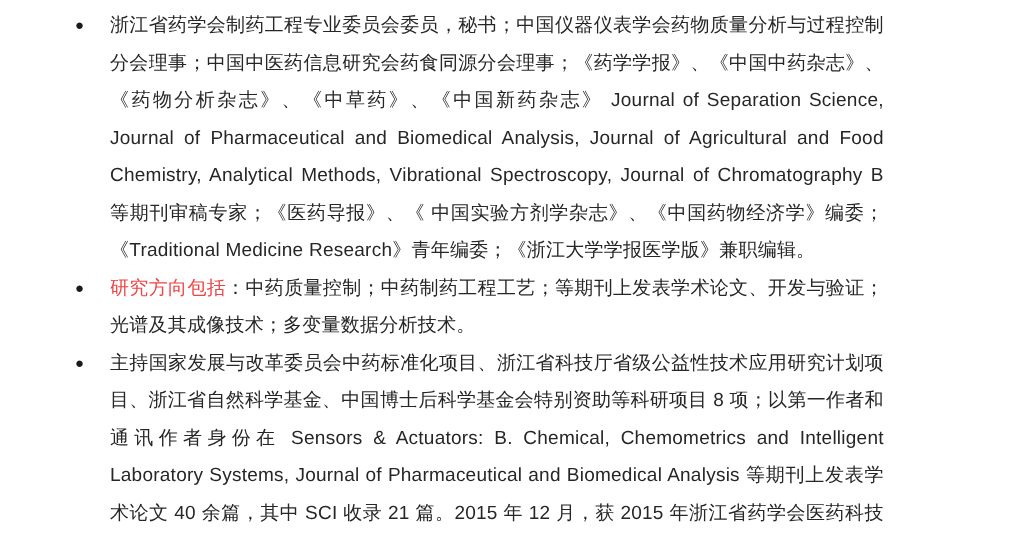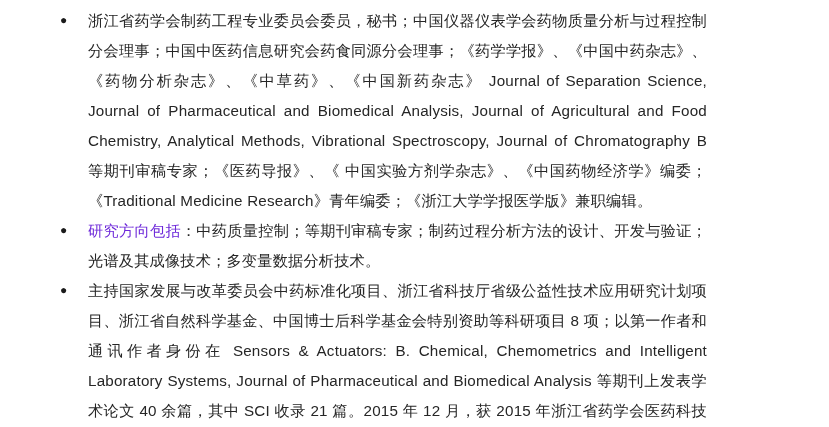--- a/index.html
+++ b/index.html
@@ -33,25 +33,25 @@
     letter-spacing: 0.2px;
   }
   ul.bullet-list li .marker {
     position: absolute;
     left: -28px;
     top: -1px;
     font-size: 12px;
     color: #1a1a1a;
   }
   .muted {
-    color: #6d28d9;
+    color: #ef4444;
   }
 </style>
 </head>
 <body>
 
 <div class="page">
   <ul class="bullet-list" id="bullet-list">
       <li><span class="marker">●</span><span><span>浙江省药学会制药工程专业委员会委员，秘书；中国仪器仪表学会药物质量分析与过程控制分会理事；中国中医药信息研究会药食同源分会理事；《药学学报》、《中国中药杂志》、《药物分析杂志》、《中草药》、《中国新药杂志》 Journal of Separation Science, Journal of Pharmaceutical and Biomedical Analysis, Journal of Agricultural and Food Chemistry, Analytical Methods, Vibrational Spectroscopy, Journal of Chromatography B 等期刊审稿专家；《医药导报》、《 中国实验方剂学杂志》、《中国药物经济学》编委；《Traditional Medicine Research》青年编委；《浙江大学学报医学版》兼职编辑。</span></span></li>
-      <li><span class="marker">●</span><span><span class="muted">研究方向包括</span><span>：中药质量控制；等期刊审稿专家；制药过程分析方法的设计、开发与验证；光谱及其成像技术；多变量数据分析技术。</span></span></li>
+      <li><span class="marker">●</span><span><span class="muted">研究方向包括</span><span>：中药质量控制；中药制药工程工艺；等期刊上发表学术论文、开发与验证；光谱及其成像技术；多变量数据分析技术。</span></span></li>
       <li><span class="marker">●</span><span><span>主持国家发展与改革委员会中药标准化项目、浙江省科技厅省级公益性技术应用研究计划项目、浙江省自然科学基金、中国博士后科学基金会特别资助等科研项目 8 项；以第一作者和通讯作者身份在 Sensors &amp; Actuators: B. Chemical, Chemometrics and Intelligent Laboratory Systems, Journal of Pharmaceutical and Biomedical Analysis 等期刊上发表学术论文 40 余篇，其中 SCI 收录 21 篇。2015 年 12 月，获 2015 年浙江省药学会医药科技奖二等奖。</span></span></li>
     </ul>
 </div>
 
 </body></html>

